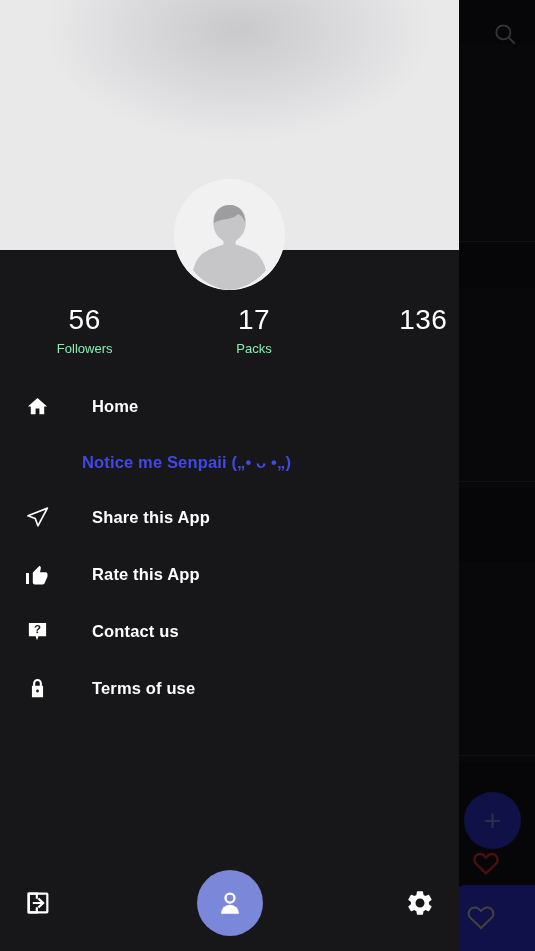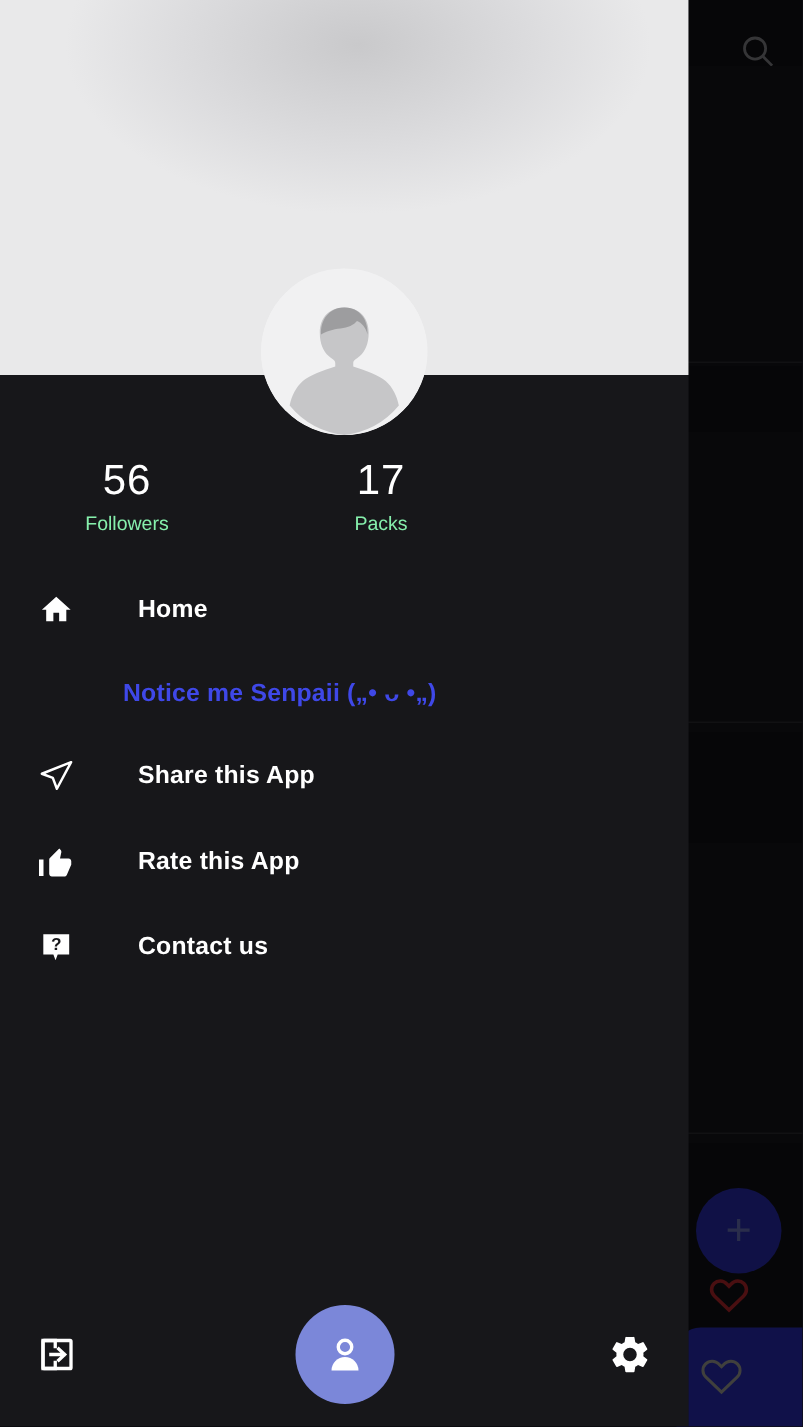--- a/index.html
+++ b/index.html
@@ -258,20 +258,21 @@
       <div class="stats">
         <div class="stat">
           <div class="stat-num">56</div>
           <div class="stat-label">Followers</div>
         </div>
         <div class="stat">
           <div class="stat-num">17</div>
           <div class="stat-label">Packs</div>
         </div>
         <div class="stat">
+          <div class="stat-num">136</div>
         </div>
       </div>
 
       <div class="menu">
 
         <div class="menu-item">
           <span class="menu-icon">
             <svg width="23" height="23" viewBox="0 0 24 24" fill="#ffffff">
                 <path d="M10 20v-6h4v6h5v-8h3L12 3 2 12h3v8z"></path>
               </svg>
@@ -305,20 +306,29 @@
         <div class="menu-item">
           <span class="menu-icon">
             <svg width="23" height="23" viewBox="0 0 24 24">
               <path d="M3 3h18v14H13l-1.5 4-1.5-4H3z" fill="#ffffff"></path>
               <text x="12" y="14" font-family="Liberation Sans, sans-serif" font-size="12" font-weight="bold" fill="#17171a" text-anchor="middle">?</text>
             </svg>
           </span>
           <span class="menu-label">Contact us</span>
         </div>
 
+        <div class="menu-item">
+          <span class="menu-icon">
+            <svg width="23" height="23" viewBox="0 0 24 24" fill="#ffffff">
+              <path d="M12 2a4.6 4.6 0 0 0-4.6 4.6V9H6.2v12h11.6V9h-1.2V6.6A4.6 4.6 0 0 0 12 2zm0 2.2a2.4 2.4 0 0 1 2.4 2.4V9H9.6V6.6A2.4 2.4 0 0 1 12 4.2z"></path>
+              <circle cx="12" cy="14.6" r="1.5" fill="#17171a"></circle>
+            </svg>
+          </span>
+          <span class="menu-label">Terms of use</span>
+        </div>
 
       </div>
 
       <div class="bottom-bar">
         <div class="bb-left">
           <svg width="28" height="28" viewBox="0 0 24 24" fill="none" stroke="#ffffff" stroke-width="1.9">
             <path d="M4 4h7v3.5M4 20h7v-3.5M4 4v16" stroke-linecap="square"></path>
             <rect x="4" y="4" width="16" height="16" rx="0.5"></rect>
             <path d="M8.5 12h7.5M13 8.8 16.4 12 13 15.2" stroke-linecap="square"></path>
           </svg>

